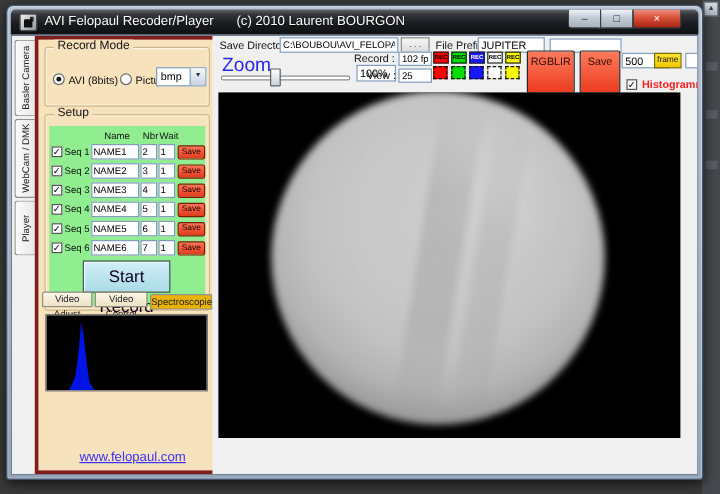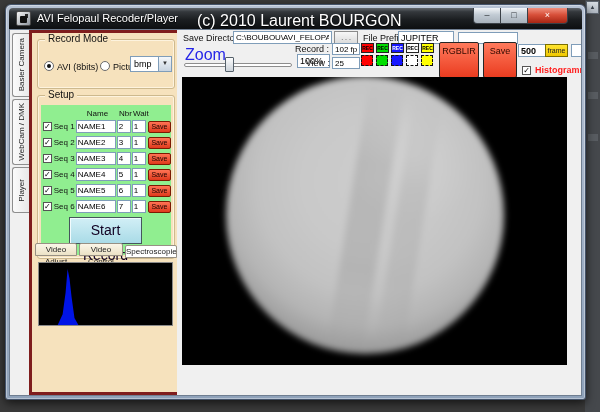--- a/index.html
+++ b/index.html
@@ -17,21 +17,21 @@
   .window { position:absolute; left:5px; top:4px; width:581px; height:396px;
     background:linear-gradient(180deg,#b6c2d4,#8fa2ba); border:1px solid #44536a;
     border-radius:6px 6px 3px 3px; box-shadow:0 3px 10px rgba(0,0,0,.65), inset 0 0 0 1px rgba(255,255,255,.35); }
   .titlebar { position:absolute; left:3px; top:3px; right:3px; height:21px; border-radius:4px 4px 0 0;
     background:linear-gradient(180deg,#60656b 0%,#34383c 18%,#1b1e21 55%,#0d0f11 100%); color:#fff; }
   .app-icon { position:absolute; left:7px; top:3px; width:15px; height:15px; border:1px solid #4a4a4a; border-radius:2px;
     background:linear-gradient(135deg,#f4f4f4,#8e959e); }
   .app-icon::after { content:""; position:absolute; left:3px; top:4px; width:7px; height:7px; background:#101010; border-radius:1px; }
   .app-icon::before { content:""; position:absolute; right:2px; top:2px; width:3px; height:4px; background:#262626; }
   .title-text { position:absolute; left:28px; top:4px; font-size:11px; white-space:nowrap; text-shadow:0 1px 1px #000;text-align:right; }
-  .copy-text  { position:absolute; left:188px; top:4px; font-size:16px; white-space:nowrap; text-shadow:0 1px 1px #000; }
+  .copy-text  { position:absolute; left:188px; top:4px; font-size:11px; white-space:nowrap; text-shadow:0 1px 1px #000; }
   .win-buttons { position:absolute; right:14px; top:0; display:flex; }
   .win-btn { height:16px; border:1px solid #3a4047; border-top:none; text-align:center; font-size:9px; line-height:14px;
     color:#2f3338; background:linear-gradient(#f2f5f8,#c2cbd4 45%,#a8b2bc); }
   .win-btn.min { width:28px; border-radius:0 0 0 4px; }
   .win-btn.max { width:27px; border-left:none; }
   .win-btn.close { width:40px; border-left:none; border-radius:0 0 4px 0; color:#fff;
     background:linear-gradient(#f0907e,#d8503a 45%,#a82513); }
 
   .client { position:absolute; left:3px; top:24px; right:3px; bottom:3px; background:#f0f0f0;
     border:1px solid #6f7e91; overflow:hidden; }
@@ -70,21 +70,21 @@
   .srow input { height:13px; border:1px solid #7f9db9; background:#fff; font-size:8px; padding:0 1px; font-family:"Liberation Sans",sans-serif; }
   .sv { width:24px; height:12px; margin-left:2px; background:linear-gradient(#ff7455,#e03a1d); border:1px solid #7c1a02;
     border-radius:2px; font-size:7px; color:#1b0300; line-height:10px; text-align:center; font-family:"Liberation Sans",sans-serif; }
   .start-btn { position:absolute; left:28px; top:112px; width:73px; height:27px; background:linear-gradient(#d2eff6,#a9dbe7);
     border:1px solid #45565c; box-shadow:inset 1px 1px 0 #f2fbfd; font-size:14px; color:#102; text-align:center; line-height:25px; }
 
   .btab { position:absolute; height:13px; background:linear-gradient(#fbf6e8,#ece2c6); border:1px solid #979084;
     border-radius:2px 2px 0 0; font-size:8px; color:#222; text-align:center; line-height:12px; }
   .btab.b0 { left:3px;  top:210px; width:42px; }
   .btab.b1 { left:47px; top:210px; width:44px; }
-  .btab.b2 { left:93px; top:212px; width:52px; background:#ffffff; }
+  .btab.b2 { left:93px; top:212px; width:52px; background:#eab308; }
 
   .histogram { position:absolute; left:6px; top:229px; width:135px; height:64px; background:#000; border:1px solid #8a8a8a; }
   .histogram svg { display:block; width:100%; height:100%; }
   .site-link { position:absolute; left:0; right:0; top:342px; text-align:center; font-size:11px; color:#3a2ffd; text-decoration:underline; }
 
   
   .right-panel { position:absolute; left:167px; top:0; right:0; bottom:0; background:#f0f0f0; }
   .lbl { position:absolute; font-size:9px; color:#111; white-space:nowrap; }
   .fld { position:absolute; border:1px solid #7f9db9; background:#fff; font-size:8px; padding:0 2px; font-family:"Liberation Sans",sans-serif; }
   .btn-gray { position:absolute; background:linear-gradient(#f7f7f7,#dcdcdc); border:1px solid #8b8b8b; font-size:7px;
@@ -233,20 +233,21 @@
         <div class="btab b0">Video Adjust</div>
         <div class="btab b1">Video Control</div>
         <div class="btab b2">Spectroscopie</div>
 
         <div class="histogram">
           <svg viewBox="0 0 135 63" preserveAspectRatio="none">
             <polygon points="0,63 19,63 24,52 27,30 29,6 31,16 33,34 36,56 40,63 135,63" fill="#0014e6"></polygon>
           </svg>
         </div>
 
+        <a class="site-link" href="#">www.felopaul.com</a>
       </div>
 
       <div class="right-panel">
         <span class="lbl" style="left:6px; top:3px;">Save Directory :</span>
         <input class="fld" style="left: 56px; top: 1px; width: 99px; height: 13px;" value="C:\BOUBOU\AVI_FELOPAUL\S.">
         <div class="btn-gray" style="left:157px; top:1px; width:24px; height:13px; line-height:11px;">. . .</div>
         <span class="lbl" style="left:186px; top:3px;">File Prefix :</span>
         <input class="fld" style="left: 221px; top: 1px; width: 56px; height: 13px; font-size: 9px;" value="JUPITER">
         <input class="fld" style="left: 281px; top: 2px; width: 60px; height: 12px;" value="">
 
@@ -270,21 +271,21 @@
         <div class="swatches">
           <div class="swatch" style="background: rgb(255, 0, 0);"></div>
           <div class="swatch" style="background: rgb(0, 221, 0);"></div>
           <div class="swatch" style="background: rgb(22, 22, 255);"></div>
           <div class="swatch" style="background: rgb(255, 255, 255);"></div>
           <div class="swatch" style="background: rgb(255, 255, 0);"></div>
         </div>
 
         <div class="btn-red rgblir">RGBLIR</div>
         <div class="btn-red savebig">Save</div>
-        <input class="fld" style="left: 341px; top: 14px; width: 40px; height: 13px; font-size: 9px; font-weight: bold;" value="500">
+        <input class="fld" style="left: 341px; top: 14px; width: 40px; height: 13px; font-size: 9px;" value="500">
         <div class="frame-btn">frame</div>
         <input class="fld" style="left: 394px; top: 14px; width: 11px; height: 13px;">
 
         <span class="histo-check">✓</span>
         <span class="histo-lbl">Histogramme</span>
 
         <div class="video">
           <div class="planet">
             <div class="streak s1"></div>
             <div class="streak s2"></div>

